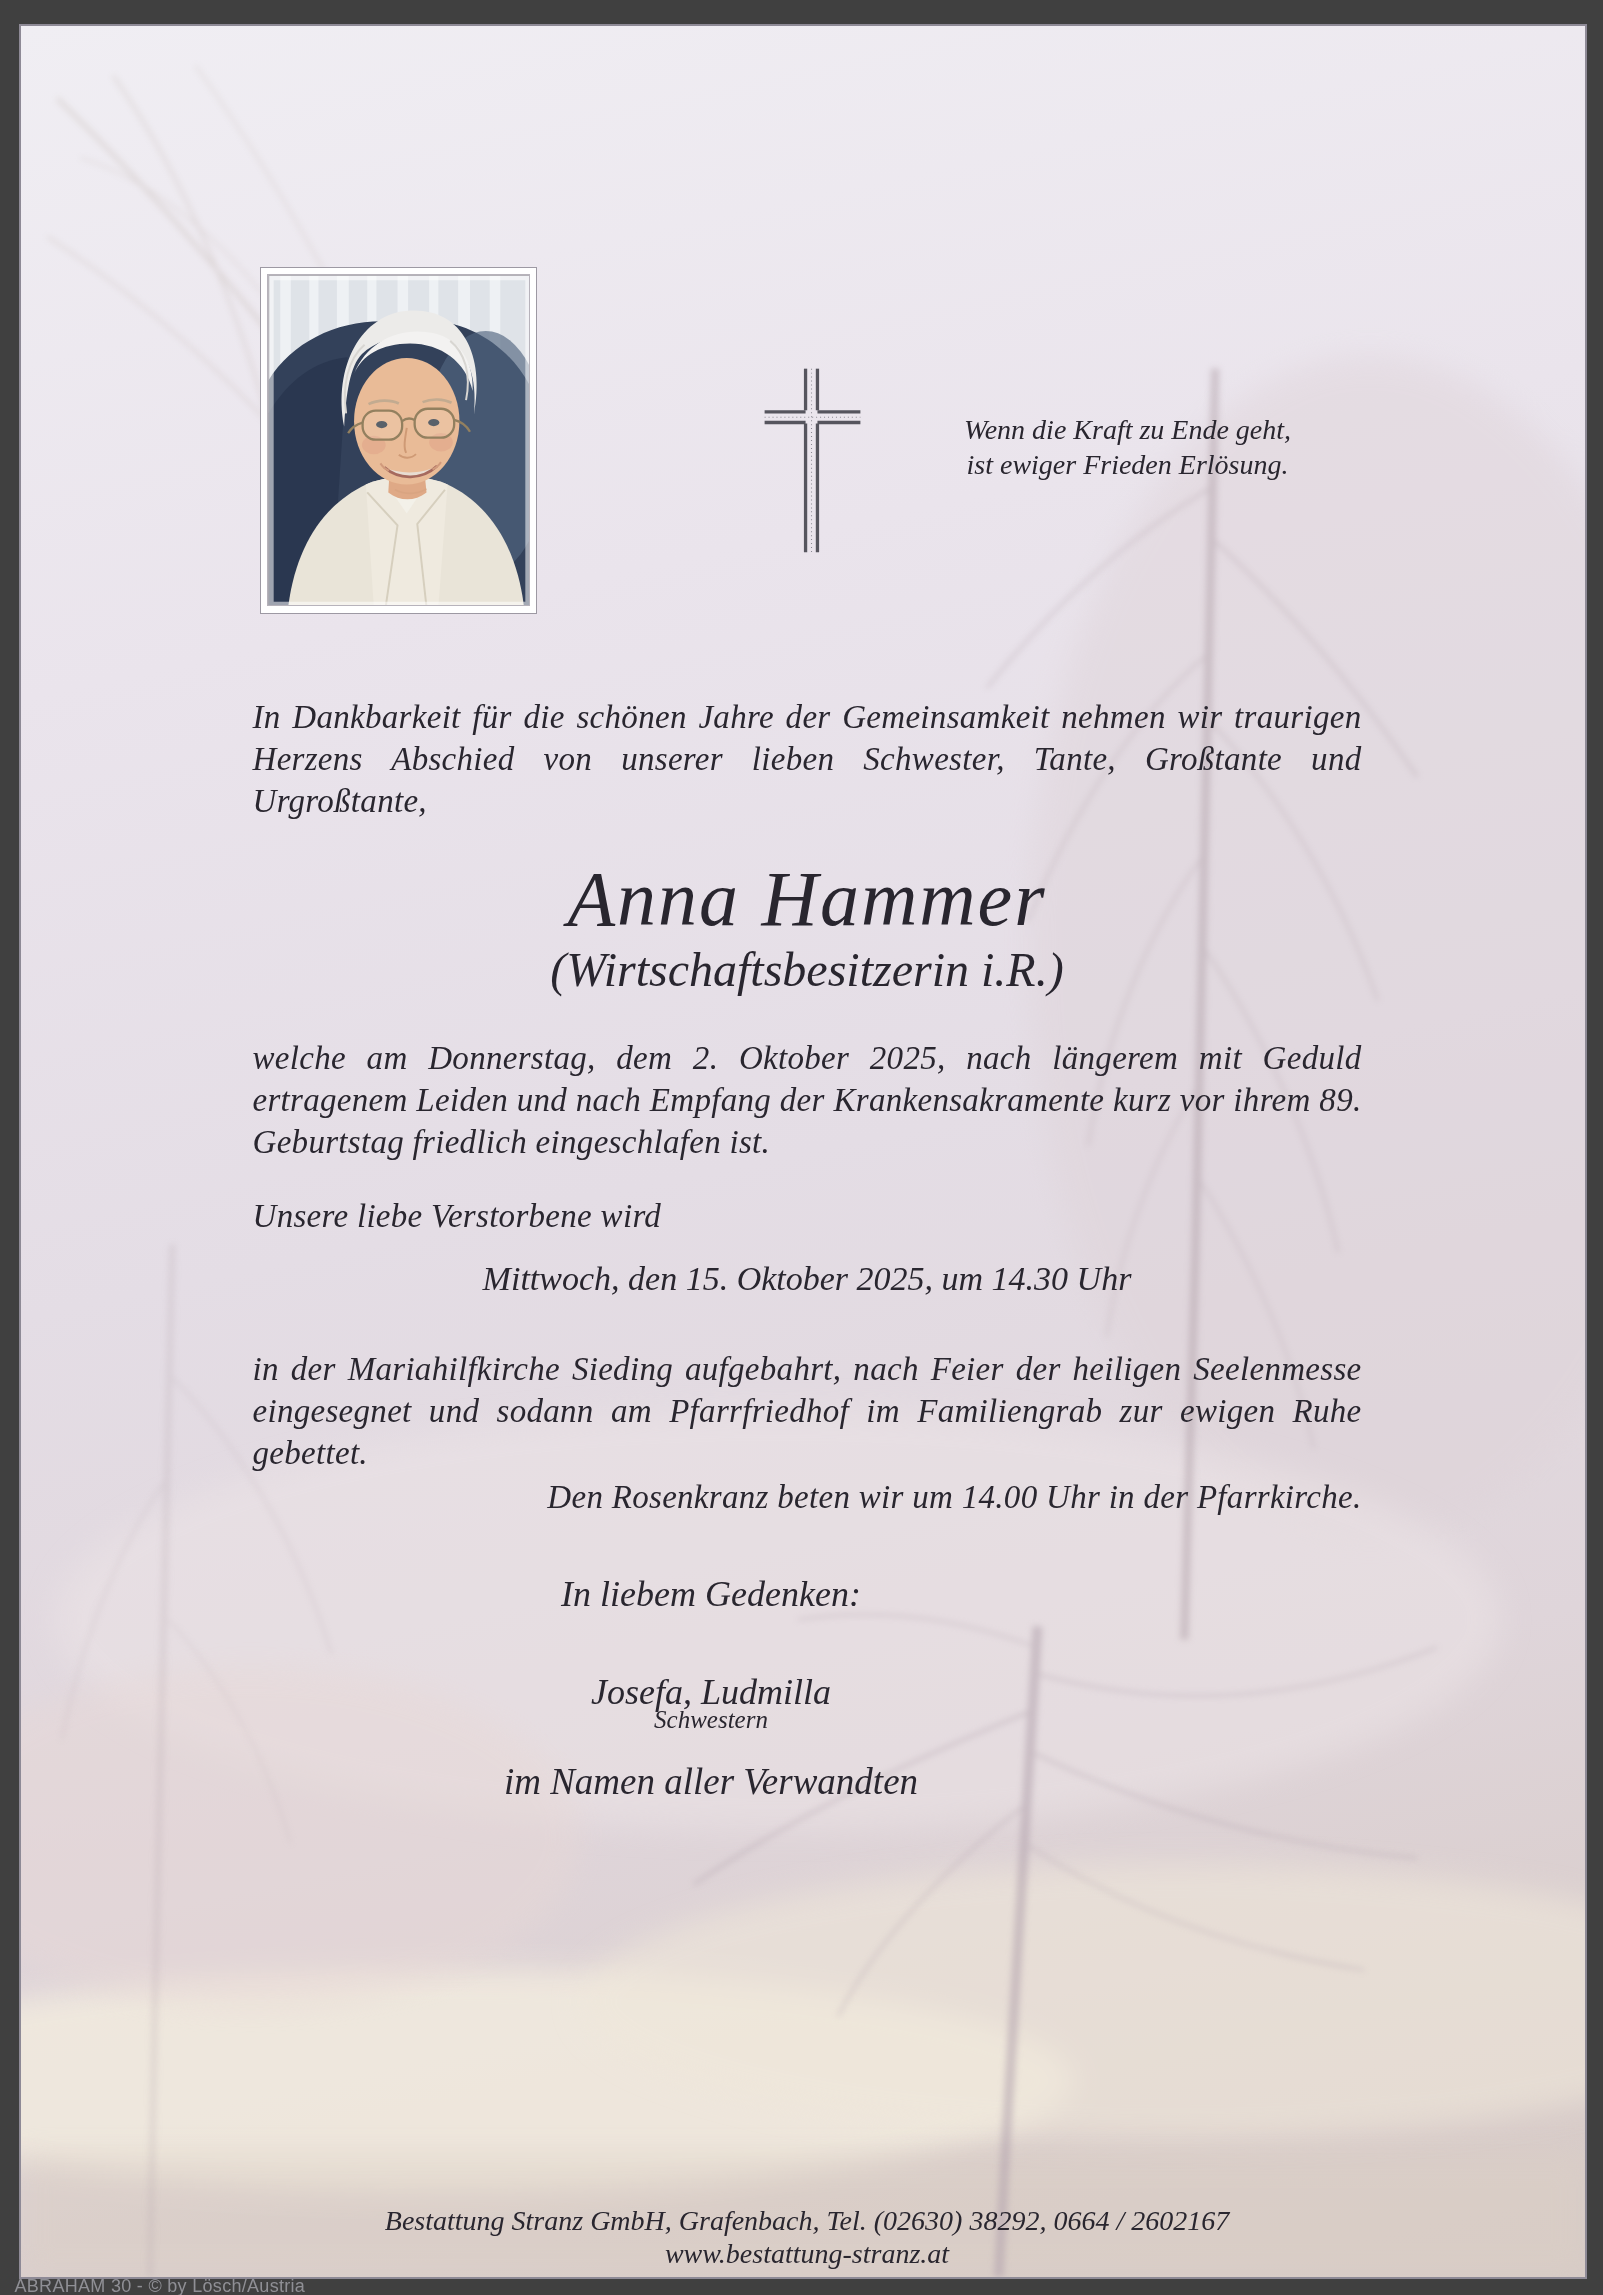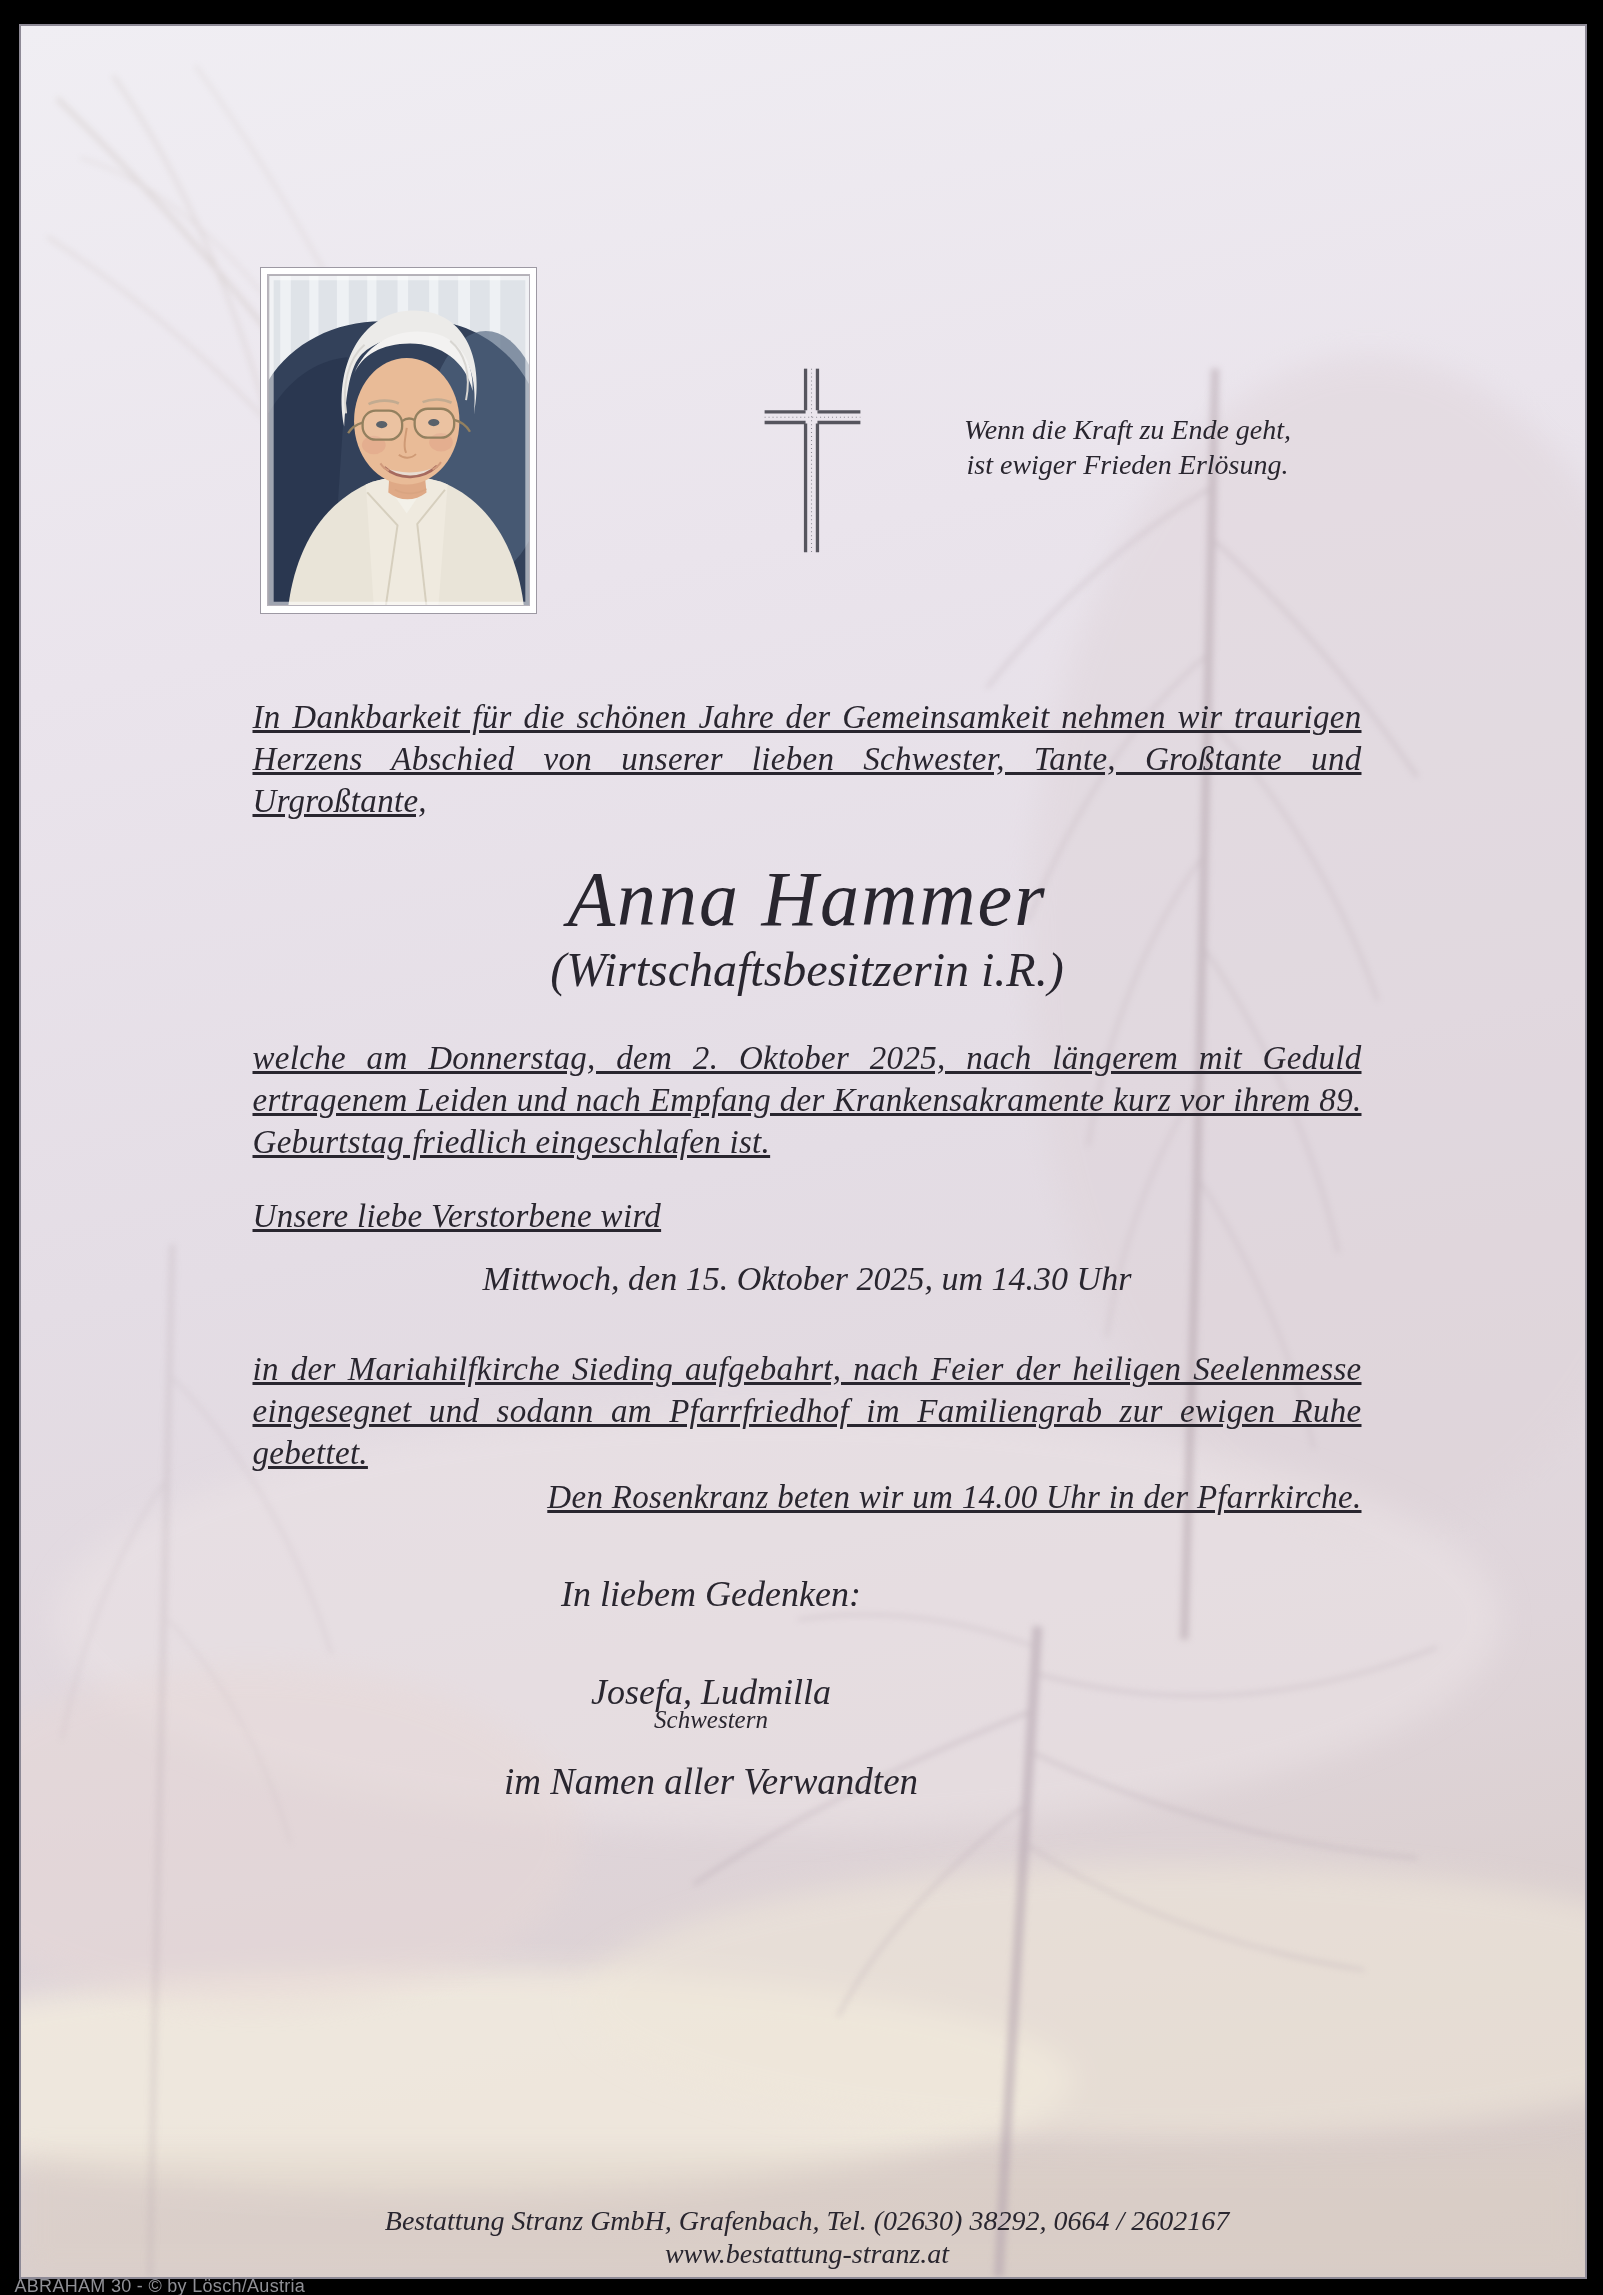--- a/index.html
+++ b/index.html
@@ -1,26 +1,26 @@
 <!DOCTYPE html>
 <html style="font-size:10.6px"><head>
 <meta charset="utf-8">
 <style>
   html,body{margin:0;padding:0;background:#ffffff;}
-  .page{position:relative;width:1604px;height:2295px;background:#000000;overflow:hidden;
+  .page{position:relative;width:1604px;height:2295px;background:#404040;overflow:hidden;
         font-family:"Liberation Serif",serif;}
   .card{position:absolute;left:18.5px;top:24px;width:1568px;height:2255px;box-sizing:border-box;
         border:2.6px solid #8e8a96;
         background:linear-gradient(168deg,#f0eef3 0%,#eae4ec 26%,#e4dde5 50%,#dfd5da 74%,#d9cdcb 90%,#d6cac6 100%);}
   .bg-svg{position:absolute;left:0;top:0;width:100%;height:100%;display:block;}
 
   .scr{font-family:"Liberation Serif",serif;font-style:italic;color:#29262f;}
 
   .para{position:absolute;left:232px;width:1109px;font-size:33px;line-height:42px;
-        text-align:justify;letter-spacing:0.3px;text-decoration:underline;}
+        text-align:justify;letter-spacing:0.3px;}
   .left{text-align:left;}
   .center-col{position:absolute;left:232px;width:1109px;text-align:center;font-style:italic;}
   .gedenken-col{position:absolute;left:232px;width:917px;text-align:center;}
 
   .photo-frame{position:absolute;left:239px;top:241px;width:277px;height:347px;box-sizing:border-box;
         background:#ffffff;border:1.3px solid #9d99a3;padding:6px;}
   .photo-inner{width:263px;height:332px;border:0.7px solid #b7b3bb;box-sizing:border-box;overflow:hidden;background:#dfe3e8;}
   .photo-inner svg{display:block;}
 
   .cross-wrap{position:absolute;left:737px;top:336px;width:109px;height:195px;}

